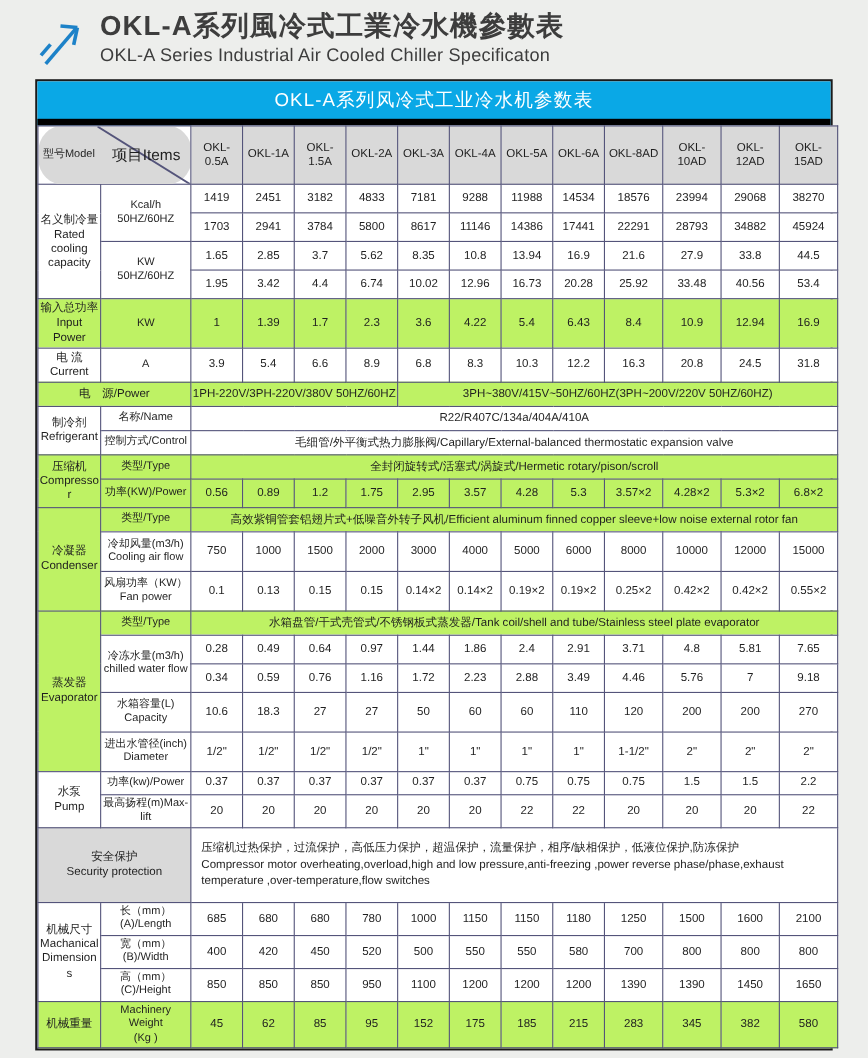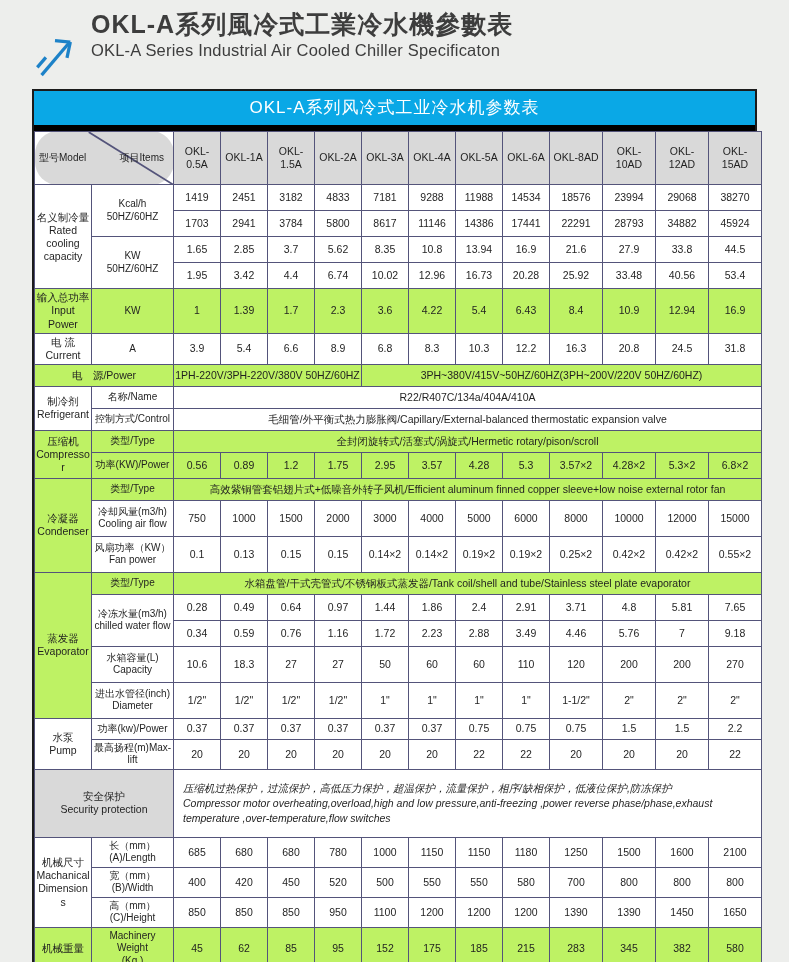--- a/index.html
+++ b/index.html
@@ -7,21 +7,21 @@
     width:789px;
     background:#edeeec;
     font-family:"Liberation Sans","DejaVu Sans",sans-serif;
     color:#222;
   }
   .page{padding:8px 32px 24px;}
   
   .hdr{display:flex;align-items:flex-end;gap:13px;margin:2px 0 12px;}
   .logo{width:46px;height:46px;flex:0 0 auto;margin-top:2px;}
   .titles h1{margin:0;font-size:25px;font-weight:600;color:#3d3d3d;letter-spacing:1px;line-height:1.15;}
-  .titles h2{margin:2px 0 17px;font-size:16.5px;font-weight:400;color:#3d3d3d;letter-spacing:.2px;}
+  .titles h2{margin:2px 0 0;font-size:16.5px;font-weight:400;color:#3d3d3d;letter-spacing:.2px;}
   
   .tframe{border:2px solid #1b1b1b;background:#fff;}
   .caption{
     background:#0aa8e6;color:#ffffff;text-align:center;
     font-size:17px;letter-spacing:1px;padding:5px 0 6px;
     border-bottom:6px solid #000000;
   }
   table{border-collapse:collapse;width:100%;table-layout:fixed;}
   col.c-grp{width:57px;} col.c-itm{width:82px;}
   col.c-sm{width:47px;} col.c-lg{width:53px;}
@@ -30,25 +30,25 @@
     font-size:10.5px;line-height:1.25;
     text-align:center;vertical-align:middle;
     padding:2px 1px;white-space:pre-line;word-wrap:break-word;
     color:#1f1f1f;background:#fff;
   }
   thead th{background:#d9d9d9;font-weight:400;height:27px;}
   tr.g td{background:#bef264;}
   td.gy{background:#d9d9d9;}
   td.grp{font-size:10.5px;}
   td.itm{font-size:10px;}
-  td.lft{text-align:left;padding:5px 9px;line-height:1.45;font-style:italic;}
+  td.lft{text-align:left;padding:5px 9px;line-height:1.45;}
   th.corner{position:relative;padding:0;border-radius:23px;}
   .diag{position:absolute;left:0;top:0;width:100%;height:100%;}
   .c-model{position:absolute;left:4px;top:50%;transform:translateY(-50%);font-size:10px;}
-  .c-items{position:absolute;right:9px;top:50%;transform:translateY(-50%);font-size:10px;}
+  .c-items{position:absolute;right:9px;top:50%;transform:translateY(-50%);font-size:14px;}
 </style>
 </head>
 <body>
 
 <div class="page">
 
   <div class="hdr">
     <div class="logo">
       <svg viewBox="0 0 48 48" width="46" height="46" fill="none" stroke="#1d82c8" stroke-width="3.4" stroke-linecap="butt">
         <path d="M10 46 L39 12"></path>

